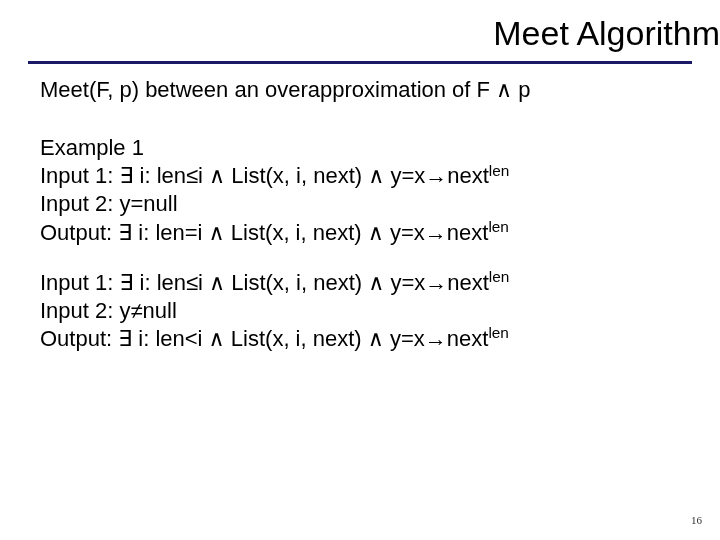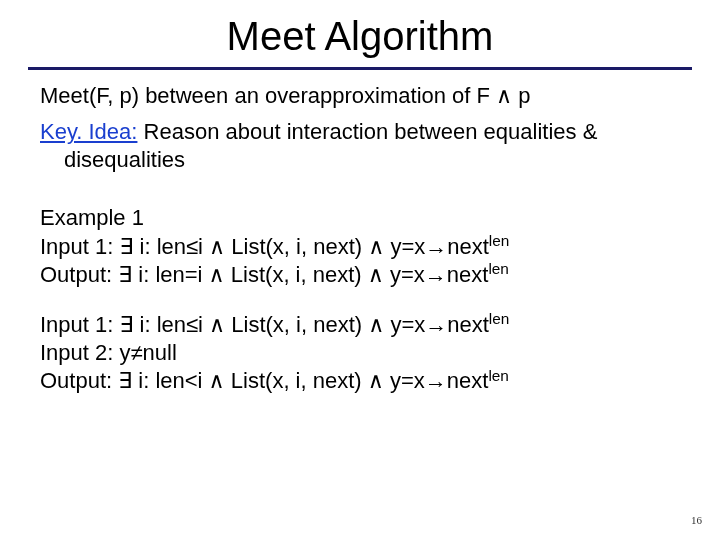--- a/index.html
+++ b/index.html
@@ -11,22 +11,22 @@
     font-family: "Comic Sans MS", "Comic Sans", cursive, sans-serif;
     color: #000;
   }
   .slide {
     position: relative;
     width: 720px;
     height: 540px;
     box-sizing: border-box;
   }
   .title {
-    text-align: center;
-    font-size: 40px;
+    text-align: right;
+    font-size: 34px;
     padding-top: 14px;
     padding-bottom: 6px;
   }
   .rule {
     margin: 2px 28px 12px 28px;
     border: 0;
     border-top: 3px solid #1a1a66;
   }
   .body {
     padding: 0 40px 0 40px;
@@ -52,31 +52,29 @@
 
 <div class="slide">
 
   <div class="title">Meet Algorithm</div>
   <hr class="rule">
 
   <div class="body">
 
     <div class="para">Meet(F, p) between an overapproximation of F ∧ p</div>
 
-    <div class="para keyidea hanging">
-      <span class="label">Key. Idea:</span><span> Reason about interaction between equalities &amp; disequalities</span>
-    </div>
 
     <div class="gap"></div>
 
     <div>
       <div>Example 1</div>
       <div>
         <span>Input 1: ∃ i: len≤i ∧ List(x, i, next) ∧ y=x→next</span><span class="sup">len</span>
       </div>
+      <div>Input 2: y=null</div>
       <div>
         <span>Output: ∃ i: len=i ∧ List(x, i, next) ∧ y=x→next</span><span class="sup">len</span>
       </div>
     </div>
 
     <div class="gap"></div>
 
     <div>
       <div>
         <span>Input 1: ∃ i: len≤i ∧ List(x, i, next) ∧ y=x→next</span><span class="sup">len</span>

